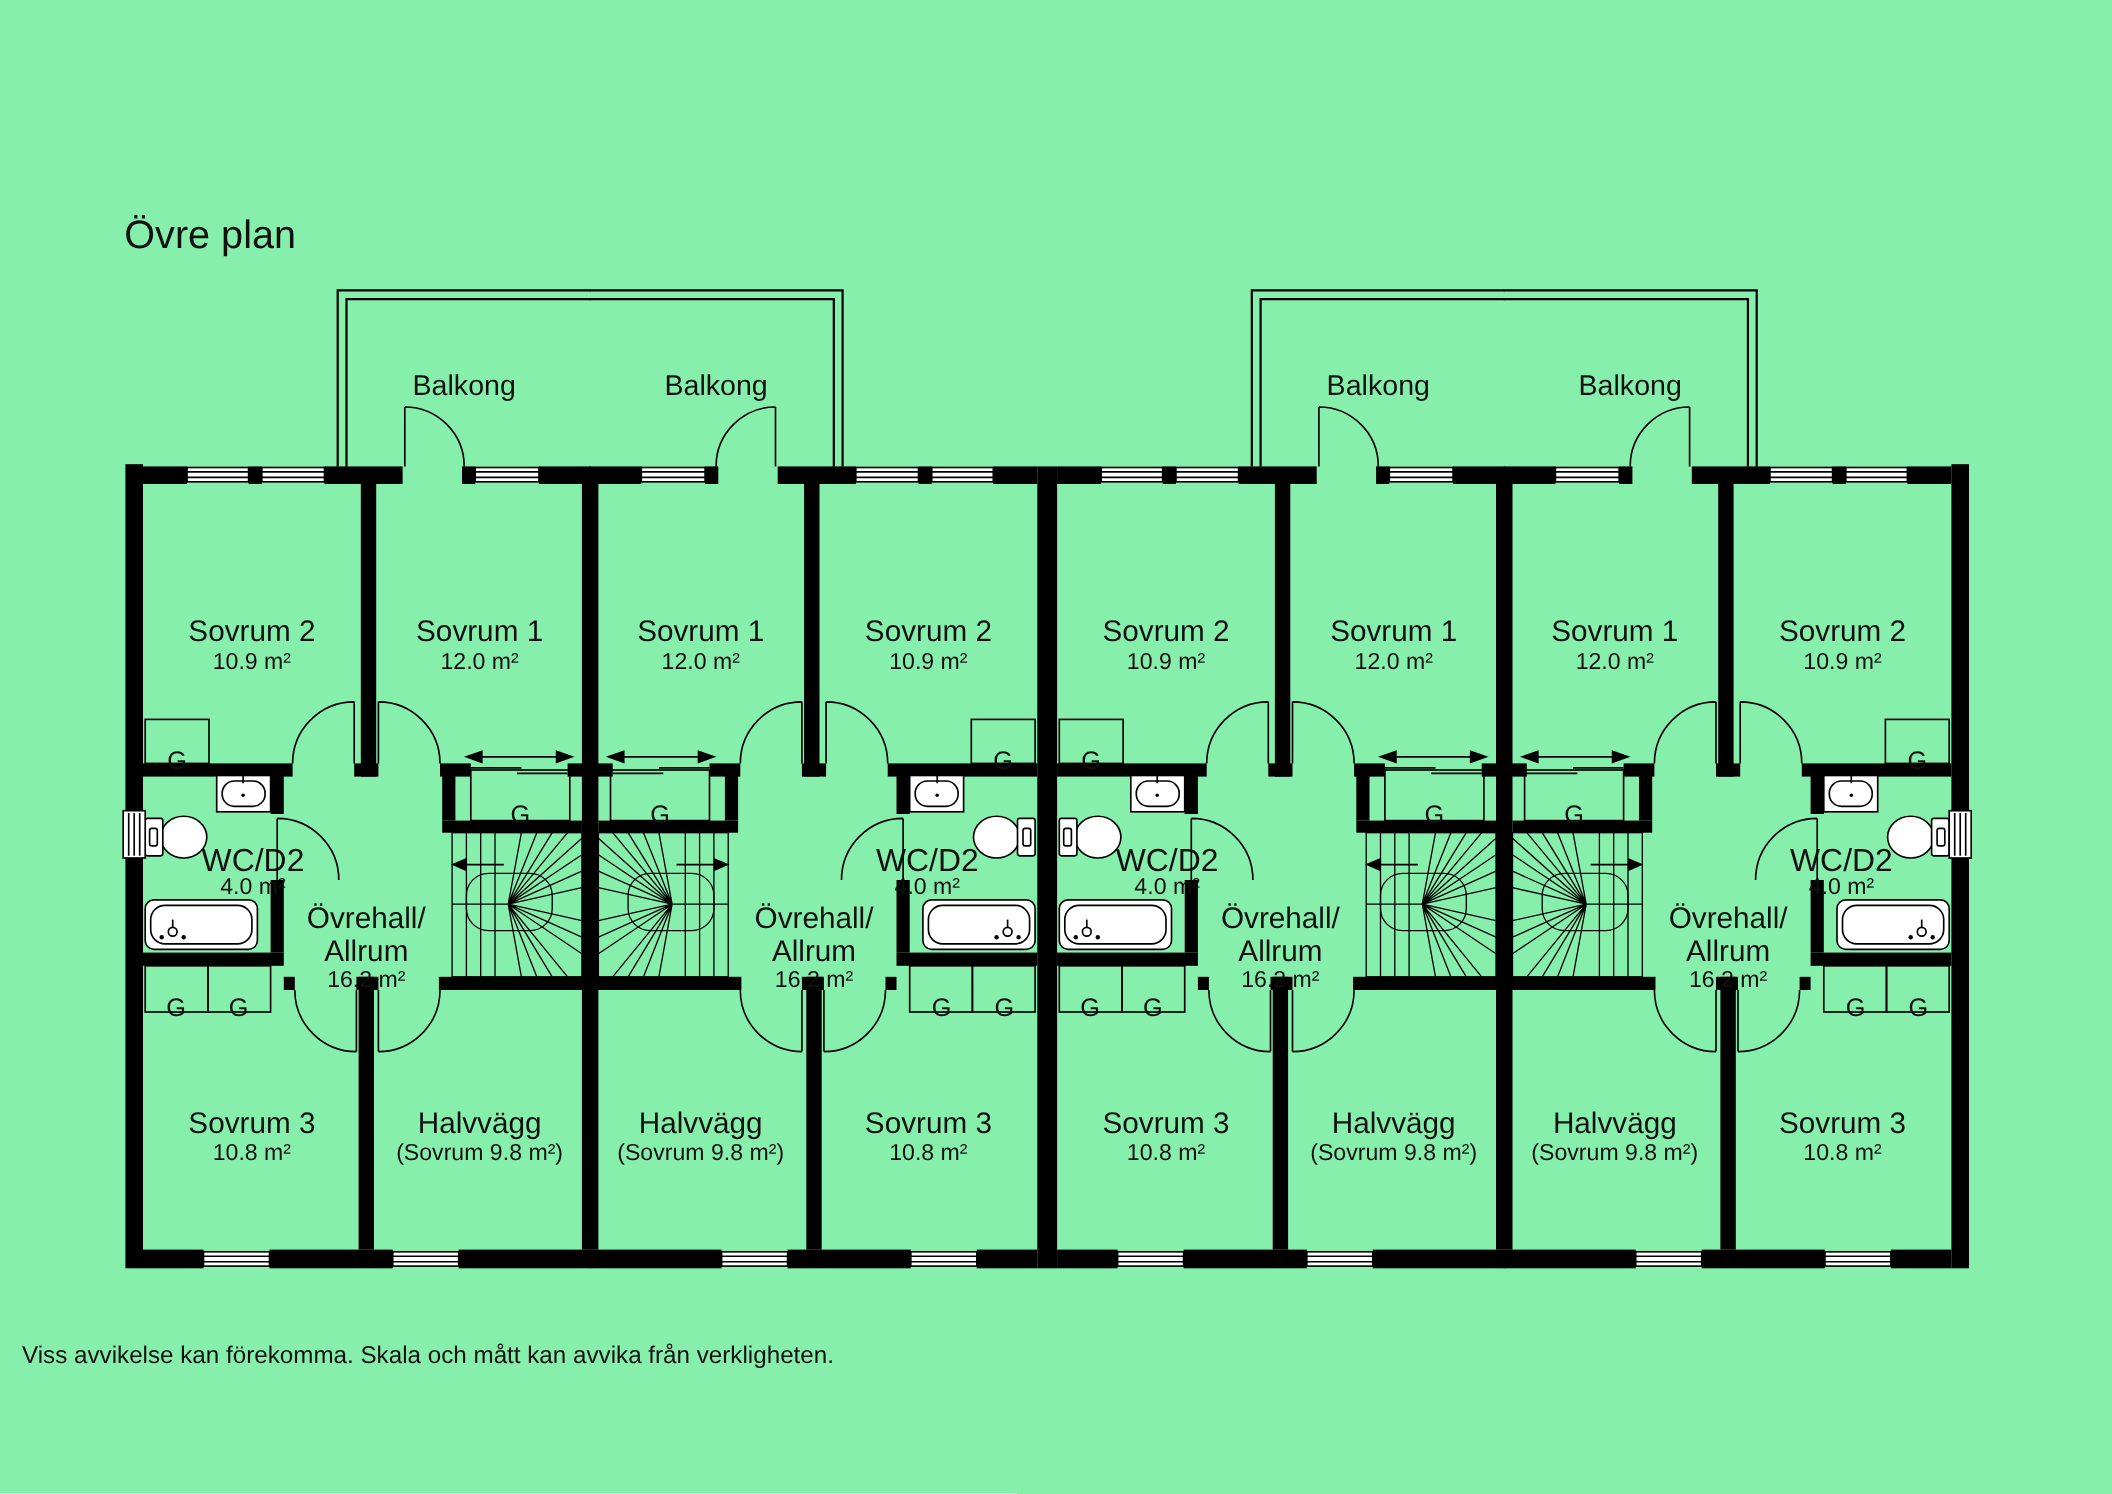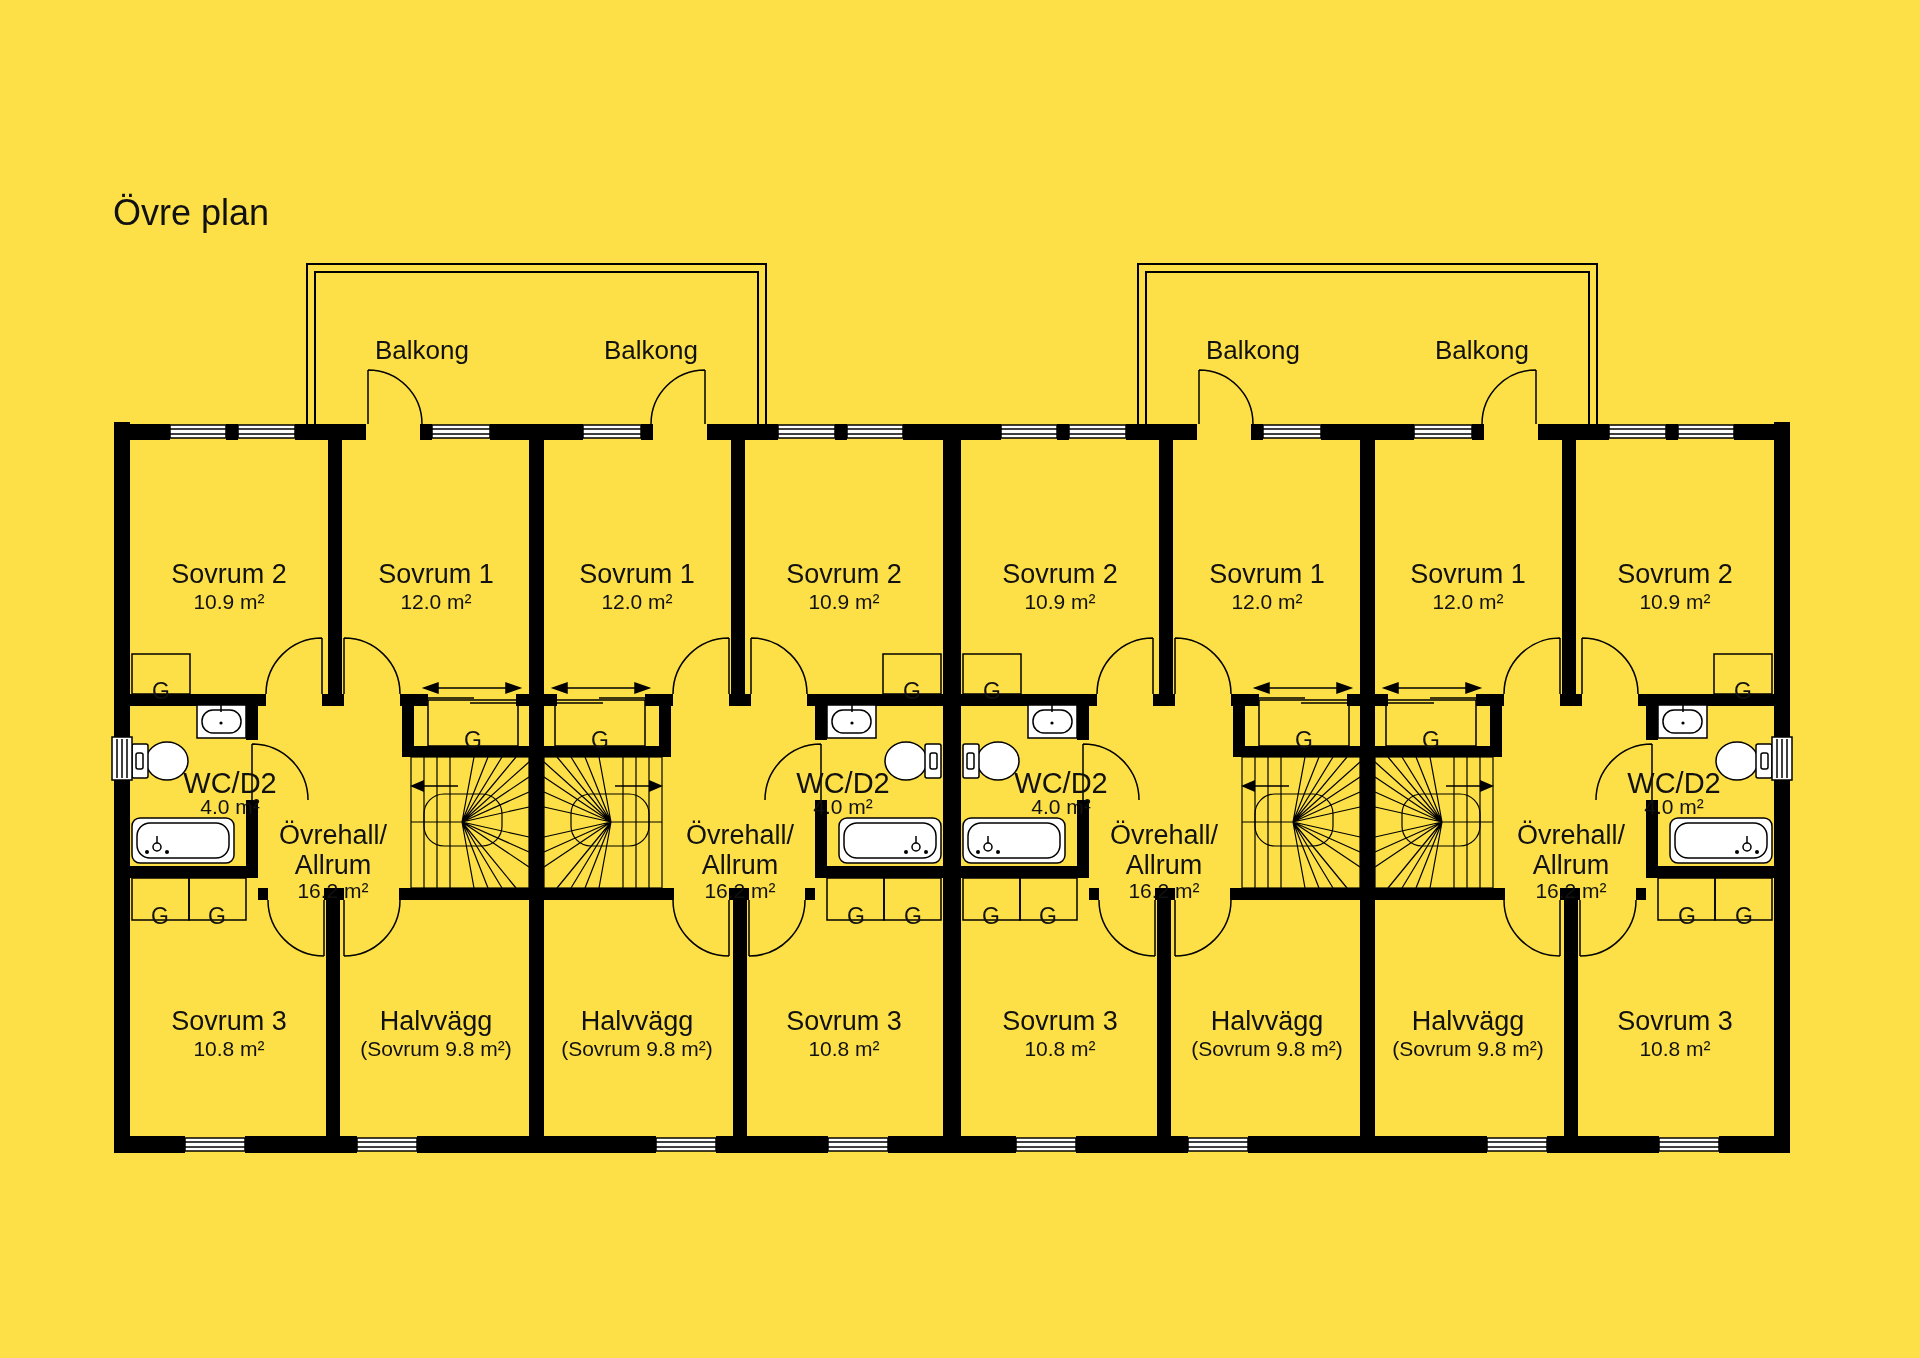--- a/index.html
+++ b/index.html
@@ -1,16 +1,16 @@
 <!DOCTYPE html>
 <html><head>
 <meta charset="utf-8">
 <style>
   html,body{margin:0;padding:0;background:#fff;}
-  #stage{position:relative;width:1920px;height:1358px;background:#fde047;overflow:hidden;
+  #stage{position:relative;width:1920px;height:1358px;background:#86efac;overflow:hidden;
          font-family:"Liberation Sans","DejaVu Sans",sans-serif;color:#111;}
   #plan-svg{position:absolute;left:0;top:0;width:1920px;height:1358px;}
   .title{position:absolute;left:113px;top:192px;font-size:36px;color:#111;white-space:nowrap;}
   .footer{position:absolute;left:20px;top:1219px;font-size:22px;color:#111;white-space:nowrap;}
   #room-labels{position:absolute;left:0;top:17px;width:100%;height:100%;pointer-events:none;}
   .lbl{position:absolute;transform:translate(-50%,-50%);line-height:1.05;color:#111;
        white-space:nowrap;text-align:center;}
 </style>
 </head>
 <body>
@@ -222,13 +222,14 @@
       <div class="lbl" style="left: 1571px; top: 848px; font-size: 27px;">Allrum</div>
       <div class="lbl" style="left: 1571px; top: 874px; font-size: 21px;">16.2 m²</div>
       <div class="lbl" style="left: 1744px; top: 899px; font-size: 23px;">G</div>
       <div class="lbl" style="left: 1687px; top: 899px; font-size: 23px;">G</div>
       <div class="lbl" style="left: 1675px; top: 1004px; font-size: 27px;">Sovrum 3</div>
       <div class="lbl" style="left: 1675px; top: 1032px; font-size: 21px;">10.8 m²</div>
       <div class="lbl" style="left: 1468px; top: 1004px; font-size: 27px;">Halvvägg</div>
       <div class="lbl" style="left: 1468px; top: 1032px; font-size: 21px;">(Sovrum 9.8 m²)</div>
     </div>
 
+  <div class="footer">Viss avvikelse kan förekomma. Skala och mått kan avvika från verkligheten.</div>
 </div>
 
 </body></html>

